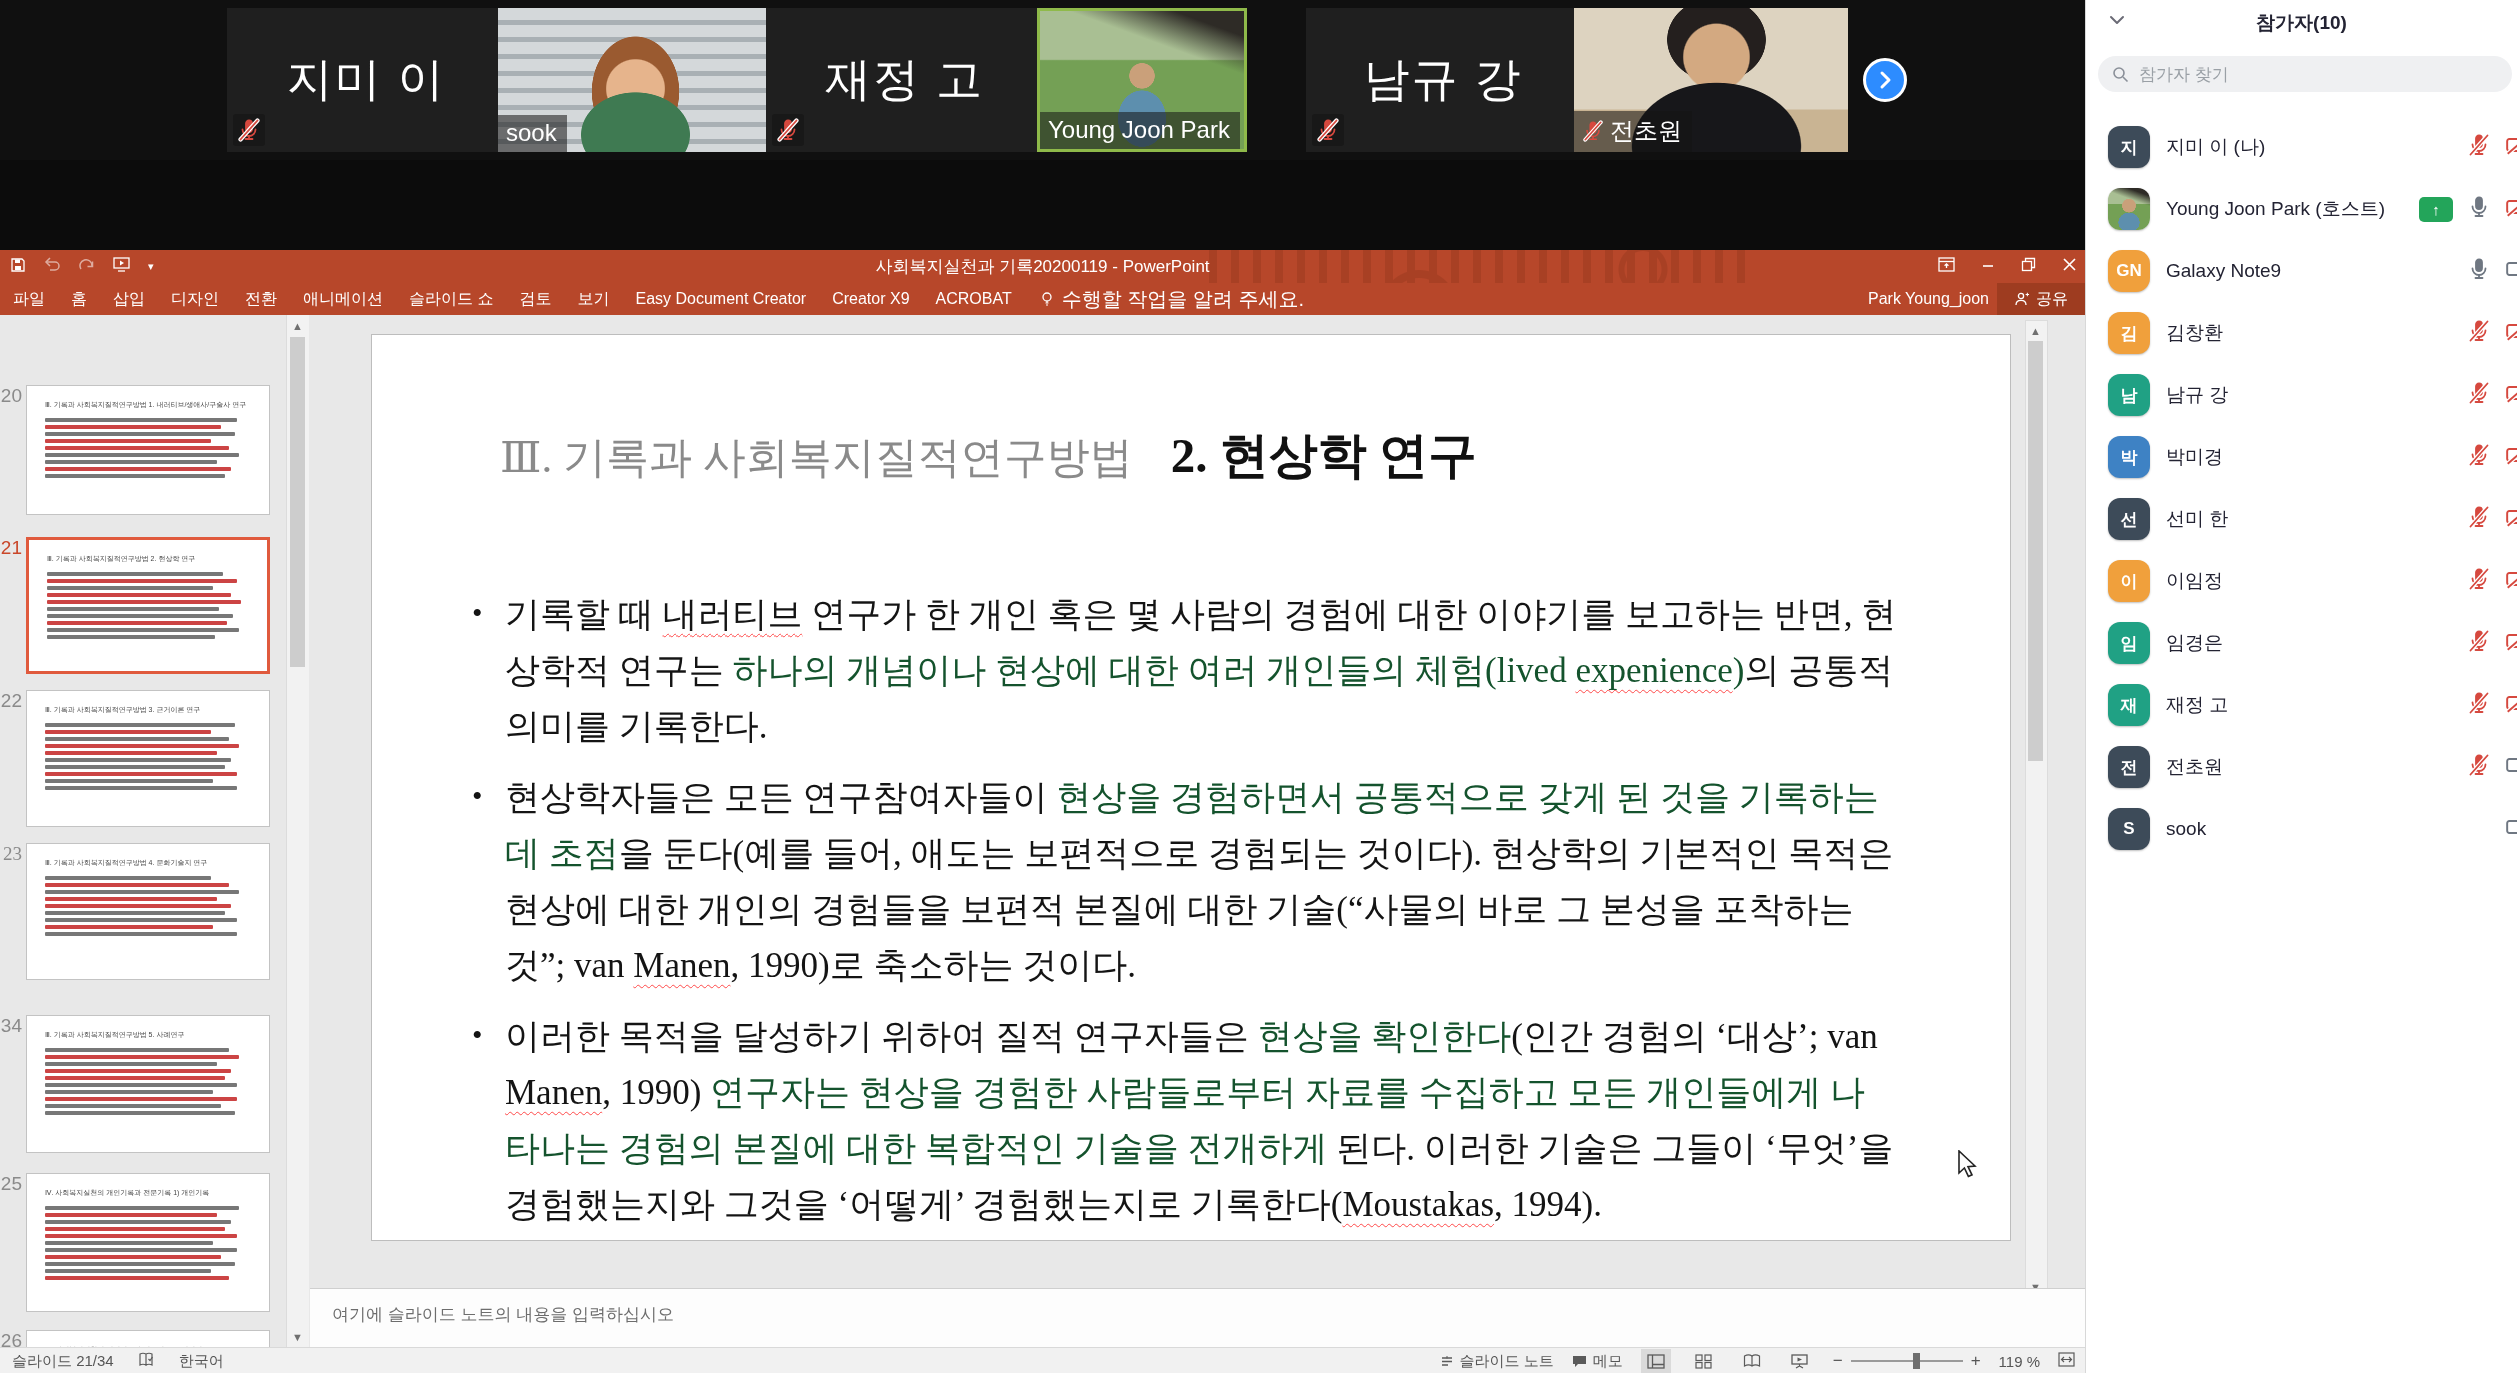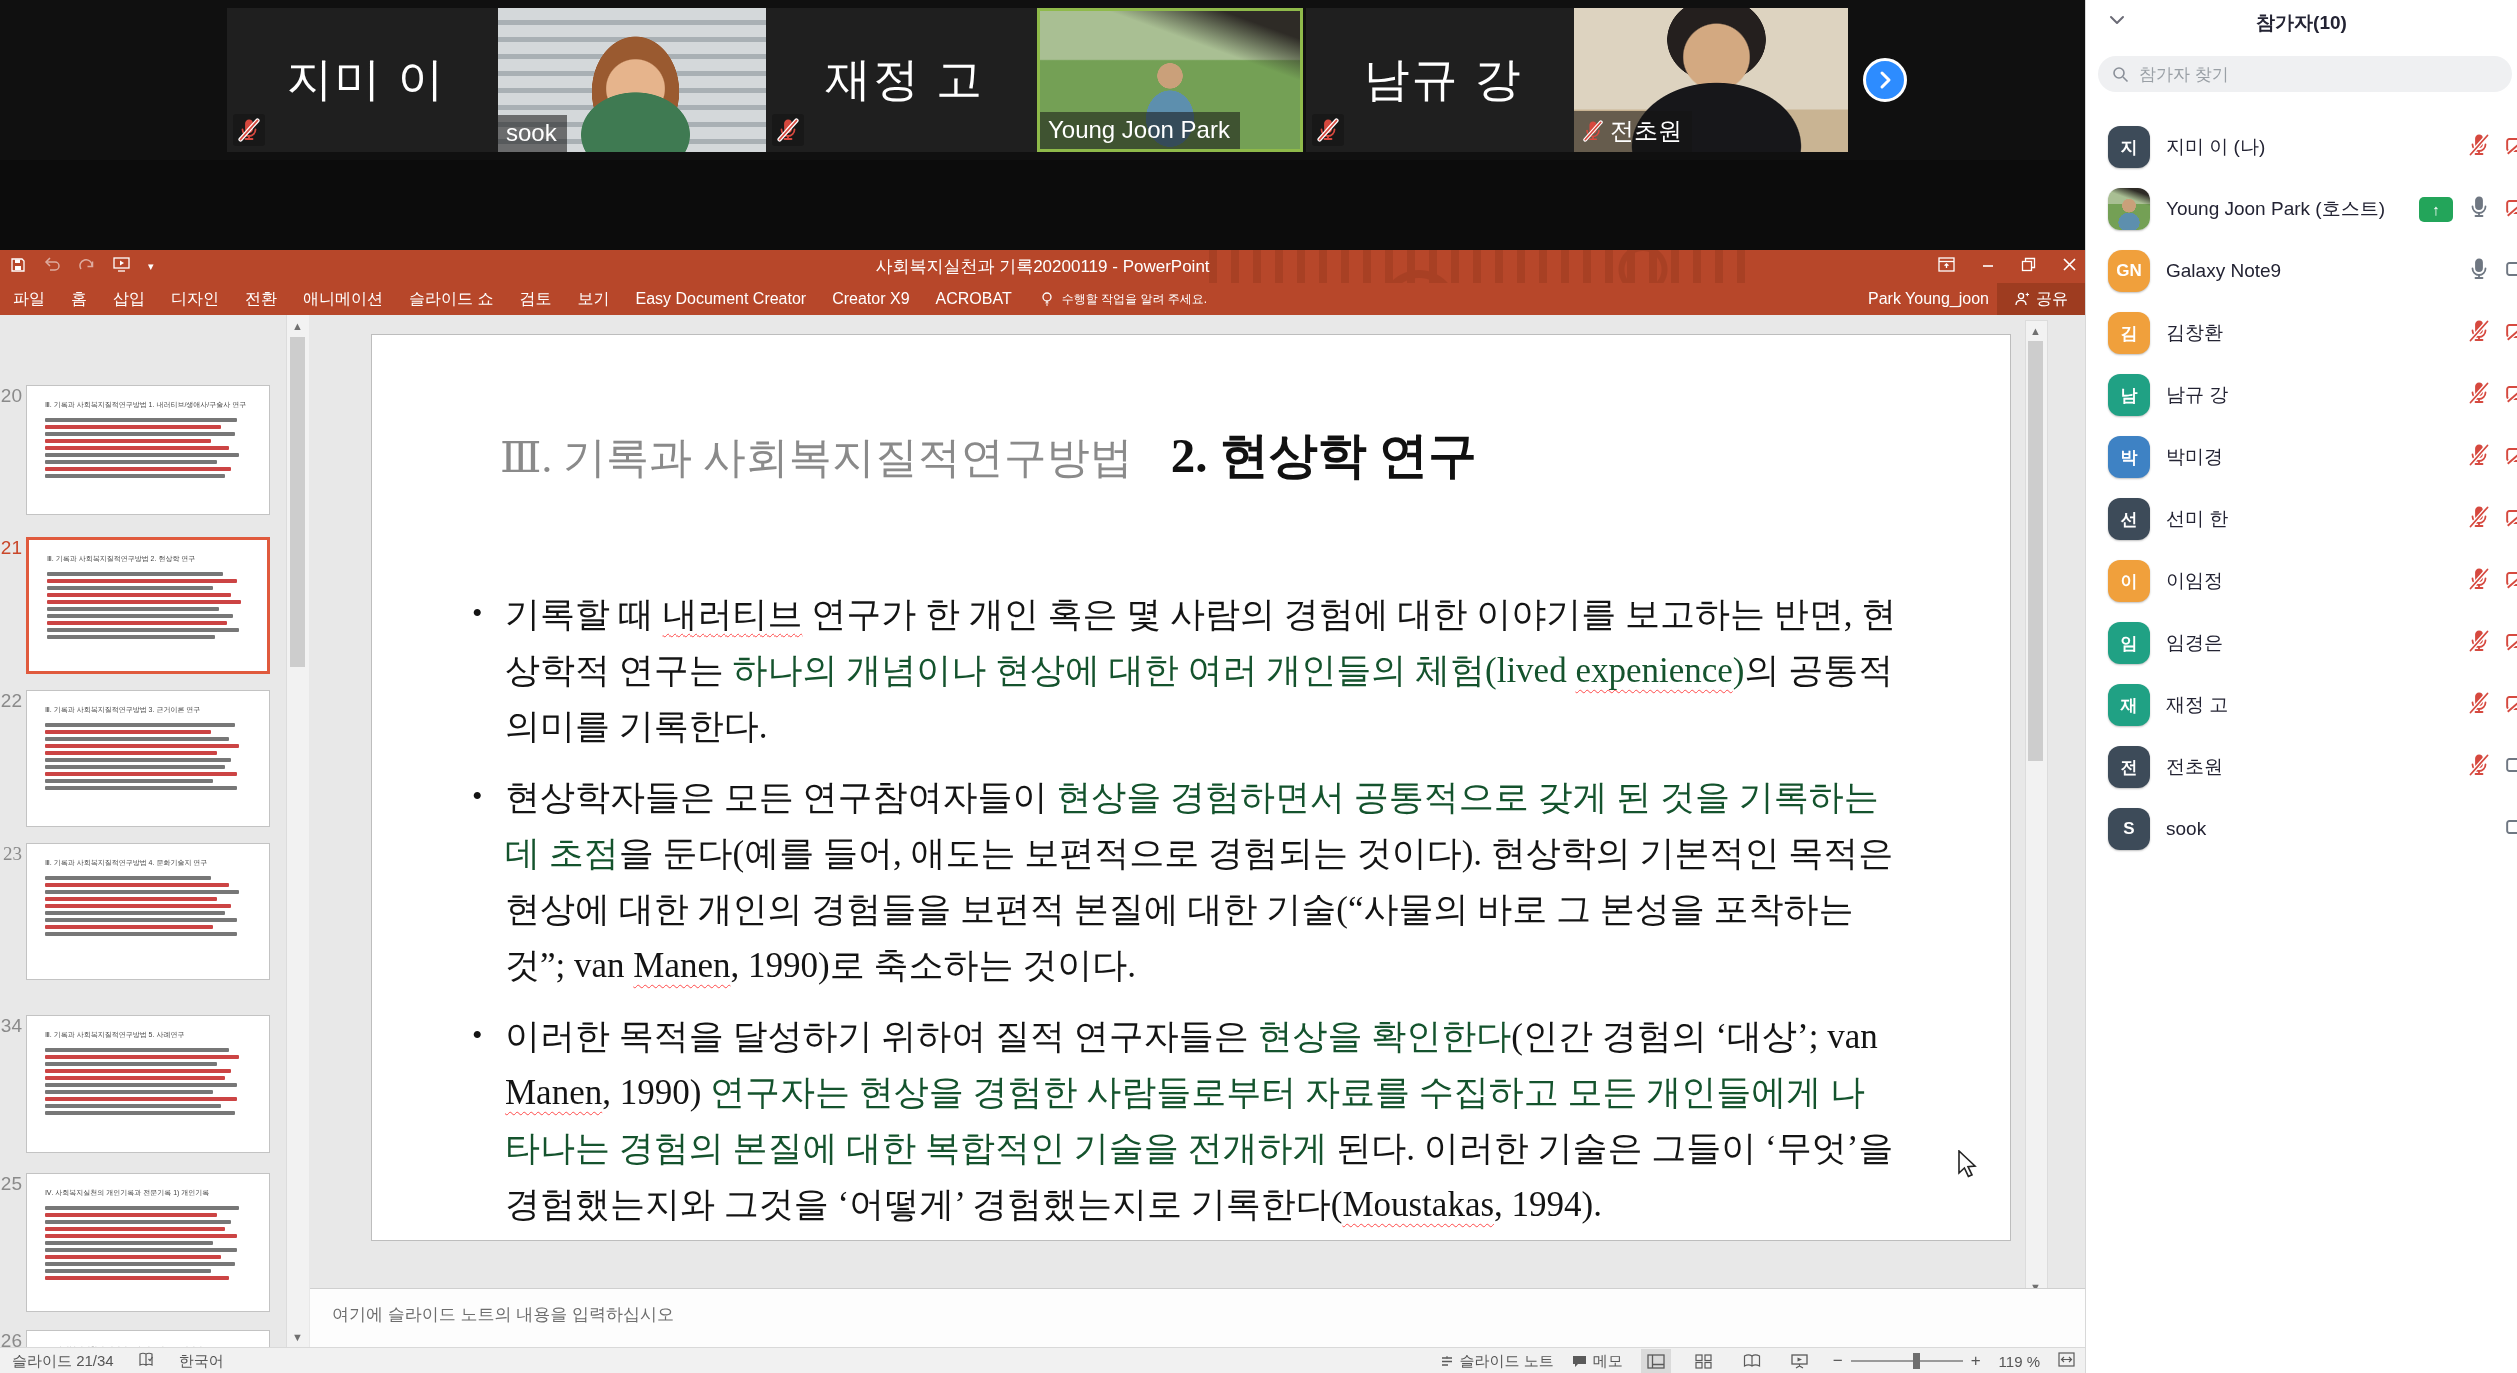--- a/index.html
+++ b/index.html
@@ -39,21 +39,21 @@
   #ppt-titlebar .deco{position:absolute;right:330px;top:0;width:560px;height:65px;opacity:.25;
       background:radial-gradient(circle 30px at 80% 30%,transparent 18px,#7e2d15 19px 24px,transparent 25px),
                  radial-gradient(circle 50px at 40% 90%,transparent 30px,#7e2d15 31px 38px,transparent 39px),
                  repeating-linear-gradient(90deg,transparent 0 14px,#7e2d15 14px 22px);}
   #qat{position:absolute;left:10px;top:0;height:33px;display:flex;align-items:center;gap:18px;color:#fff;}
   #ppt-title{position:absolute;left:0;top:0;width:100%;height:33px;display:flex;align-items:center;justify-content:center;
       color:#fff;font-size:17px;}
   #win-controls{position:absolute;right:8px;top:0;height:33px;display:flex;align-items:center;gap:26px;}
   #ppt-tabrow{position:absolute;left:0;top:33px;width:100%;height:32px;background:#b7472a;display:flex;align-items:center;}
   .ptab{color:#fff;font-size:16px;padding:0 13px;height:32px;display:flex;align-items:center;white-space:nowrap;}
-  #tellme{display:flex;align-items:center;gap:7px;color:#fff;font-size:12px;padding-left:14px;}
+  #tellme{display:flex;align-items:center;gap:7px;color:#fff;font-size:20px;padding-left:14px;}
   #account{position:absolute;right:96px;top:33px;height:32px;display:flex;align-items:center;color:#fff;font-size:16px;}
   #share-btn{position:absolute;right:0;top:33px;height:32px;width:88px;background:#9e3c20;display:flex;
       align-items:center;justify-content:center;gap:6px;color:#fff;font-size:16px;}
 
   
   #thumb-pane{position:absolute;left:0;top:65px;width:310px;height:1032px;background:#e8e8e8;overflow:hidden;}
   .thumb-num{position:absolute;left:0;width:22px;text-align:right;font-size:19px;color:#8a8a8a;}
   .thumb-num.sel{color:#c9472a;}
   .thumb-box{position:absolute;left:26px;width:244px;background:#fff;border:1px solid #c3c3c3;box-sizing:border-box;
       overflow:hidden;padding:10px 8px 4px 8px;}
@@ -150,21 +150,21 @@
   <g fill="none" stroke="#d6493f" stroke-width="1.8" stroke-linecap="round">
   <rect x="9" y="2.5" width="6" height="11.5" rx="3" fill="#d6493f"></rect>
   <path d="M5.5 11.5a6.5 6.5 0 0 0 13 0"></path>
               <line x1="12" y1="17.8" x2="12" y2="21"></line>
               <line x1="8.5" y1="21" x2="15.5" y2="21"></line>
   <line x1="3.5" y1="21.5" x2="20.5" y2="2.5" stroke="#fff" stroke-width="4.2"></line>
               <line x1="3.5" y1="21.5" x2="20.5" y2="2.5"></line>
             </g>
           </svg></div>
       </div>
-      <div class="vtile active vid-yjp" style="left: 1037px; width: 266px;">
+      <div class="vtile active vid-yjp" style="left: 1037px; width: 210px;">
         <div class="vchip">
           <span>Young Joon Park</span>
         </div>
       </div>
       <div class="vtile" style="left: 1306px; width: 266px;">
         <div class="vname-center">남규 강</div>
         <div class="vmic"><svg width="24" height="24" viewBox="0 0 24 24">
   <g fill="none" stroke="#d6493f" stroke-width="1.8" stroke-linecap="round">
   <rect x="9" y="2.5" width="6" height="11.5" rx="3" fill="#d6493f"></rect>
   <path d="M5.5 11.5a6.5 6.5 0 0 0 13 0"></path>

